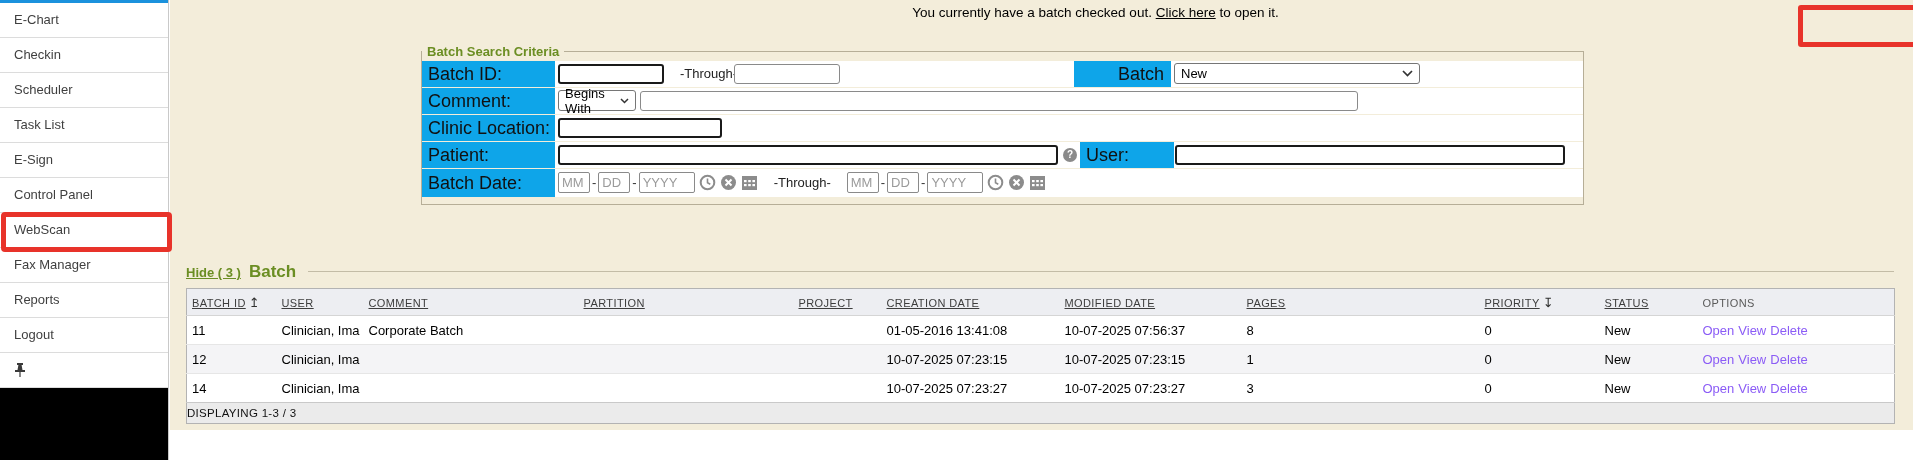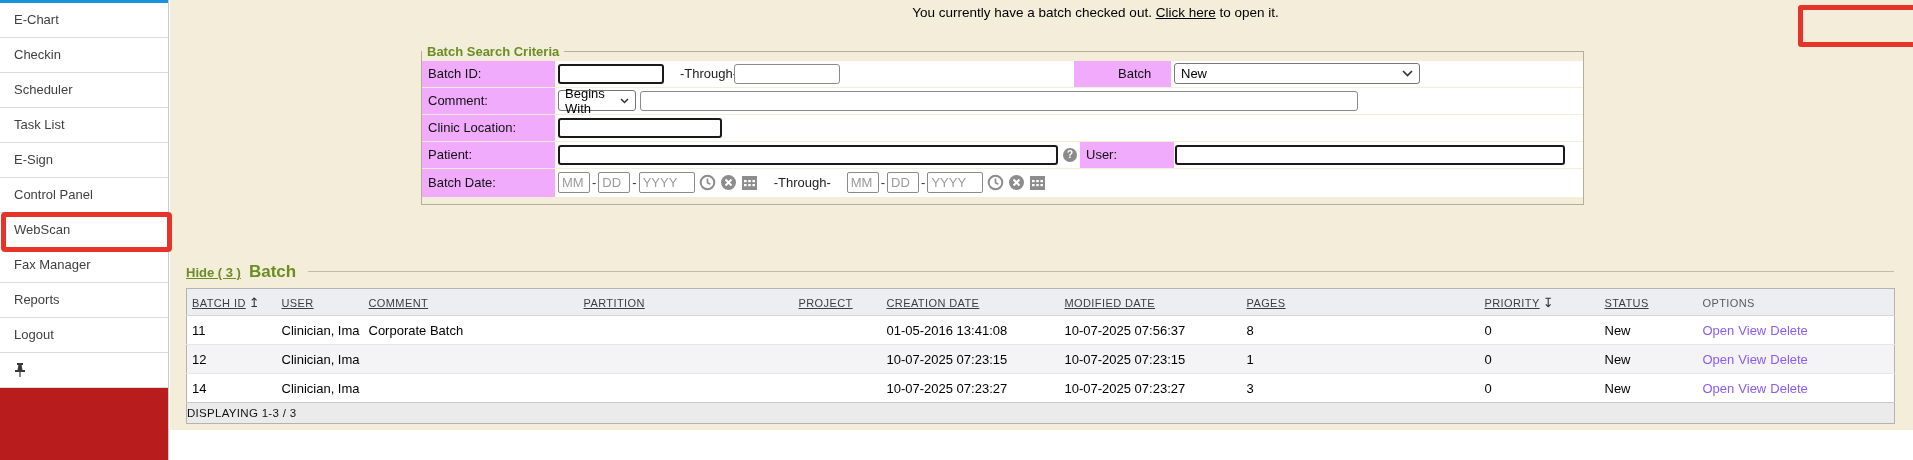--- a/index.html
+++ b/index.html
@@ -2,38 +2,38 @@
 <html><head>
 <meta charset="utf-8">
 <style>
   * { margin:0; padding:0; box-sizing:border-box; }
   html,body { overflow:hidden; }
   body {
     width:1913px; height:460px; background:#ffffff; position:relative;
     font-family:"Liberation Sans","DejaVu Sans",sans-serif; color:#222;
   }
   
-  .sidebar { position:absolute; left:0; top:0; width:169px; height:460px; background:#b91c1c; border-right:1px solid #c9c9c9; }
+  .sidebar { position:absolute; left:0; top:0; width:169px; height:460px; background:#000000; border-right:1px solid #c9c9c9; }
   .sidebar-topbar { height:3px; background:#1b92dd; }
   .nav-item { height:35px; line-height:34px; padding-left:14px; border-bottom:1px solid #dcdcdc; font-size:13px; color:#3f3f3f; cursor:pointer; background:#fff; }
   .nav-item.pin-item { display:flex; align-items:center; }
   .pin-icon svg { display:block; }
   
   .main { position:absolute; left:170px; top:0; width:1851px; height:430px; background:#f3edda; }
   .notice { position:absolute; left:0; right:0; top:5px; text-align:center; font-size:13.5px; color:#000; }
   .notice a { color:#000; text-decoration:underline; cursor:pointer; }
   
   .add-batch-box { position:absolute; left:1628px; right:-9px; top:5px; height:42px; border:5px solid #e8332a; border-radius:3px; display:flex; align-items:center; justify-content:flex-end; padding-right:38px; }
   .add-batch-box a { font-size:13px; color:#000; text-decoration:underline; cursor:pointer; white-space:nowrap; }
   
   fieldset.search-fs { position:absolute; left:251px; top:44px; width:1163px; border:1px solid #b6ae97; padding:2px 0 6px 0; }
   fieldset.search-fs legend { color:#6b8e23; font-weight:bold; font-size:13px; padding:0 5px; margin-left:0; }
   .frow { position:relative; height:26px; background:#fff; margin-bottom:1px; }
   .frow.tall { height:28px; }
-  .flabel { position:absolute; left:0; top:0; bottom:0; background:#f0abfc; font-size:13px; line-height:26px; padding-left:6px; color:#111; width:133px; }
+  .flabel { position:absolute; left:0; top:0; bottom:0; background:#0ea5e9; font-size:18px; line-height:26px; padding-left:6px; color:#111; width:133px; }
   .flabel.mid { left:652px; width:97px;padding-left:44px; }
   .flabel.user { left:658px; width:94px; }
   .fin { position:absolute; top:3px; height:20px; background:#fff; font-size:13px; padding:0 4px; }
   .in-strong { border:2px solid #1a1a1a; border-radius:3px; }
   .in-plain { border:1px solid #8a8a8a; border-radius:3px; }
   input::placeholder { color:#9b9b9b; }
   .through { position:absolute; top:0; line-height:26px; font-size:13px; color:#222; }
   .fake-select { position:absolute; top:2px; height:21px; border:1px solid #767676; border-radius:3px; background:#fff; display:flex; align-items:center; justify-content:space-between; padding:0 6px; font-size:13px; color:#000; cursor:pointer; }
   .fake-select .chev { margin-left:8px; display:flex; }
   .help-icon { position:absolute; top:6px; width:14px; height:14px; border-radius:50%; background:#8a8a8a; color:#fff; font-size:10px; font-weight:bold; text-align:center; line-height:14px; }

